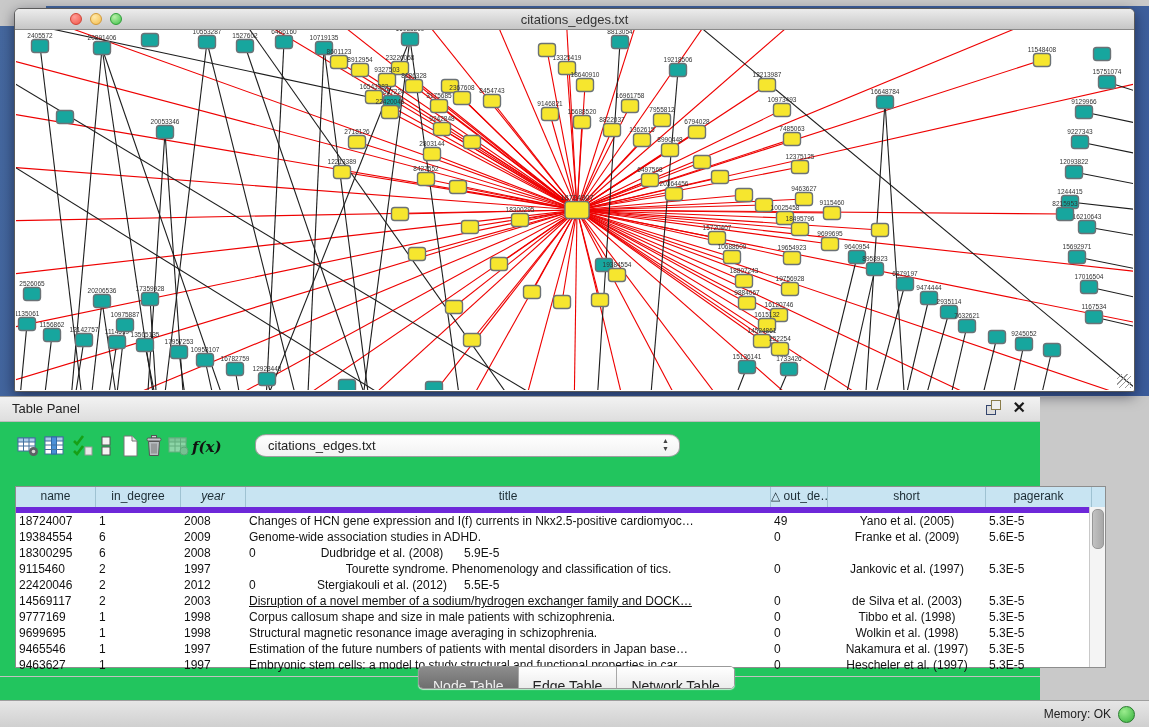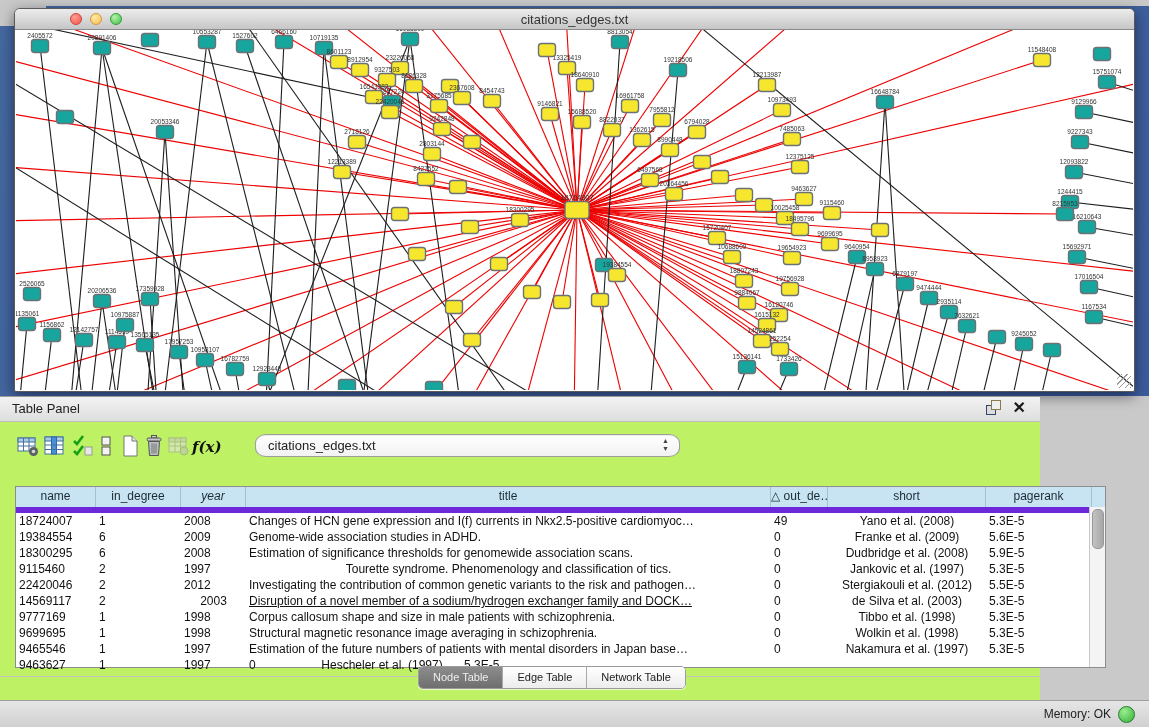--- a/index.html
+++ b/index.html
@@ -20,21 +20,21 @@
   .lights{position:absolute;left:55px;top:4px;display:flex;gap:8px;}
   .light{width:12px;height:12px;border-radius:50%;box-sizing:border-box;}
   .light.red{background:radial-gradient(circle at 35% 30%,#ff9d97,#f25648);border:1px solid #d04437;}
   .light.yel{background:radial-gradient(circle at 35% 30%,#ffe9a8,#f5bd4f);border:1px solid #d29a38;}
   .light.green{background:radial-gradient(circle at 35% 30%,#b8f0a8,#3fc24a);border:1px solid #2f9e39;}
   .canvas{position:absolute;left:1px;top:21px;right:1px;bottom:1px;background:#fff;overflow:hidden;}
   .canvas svg{position:absolute;left:0;top:0;}
   .grip{position:absolute;right:2px;bottom:2px;width:14px;height:14px;
         background:repeating-linear-gradient(135deg,transparent,transparent 3px,#9a9a9a 3px,#9a9a9a 4px);}
   
-  .panel{position:absolute;left:0;top:396px;width:1040px;height:304px;background:#bef264;}
+  .panel{position:absolute;left:0;top:396px;width:1040px;height:304px;background:#22c55e;}
   .panel-header{height:24px;background:linear-gradient(#f2f2f2,#dedede);
                 border-top:1px solid #9a9a9a;border-bottom:1px solid #bdbdbd;position:relative;}
   .panel-title{position:absolute;left:12px;top:4px;font-size:13px;color:#222;}
   .panel-btns{position:absolute;right:14px;top:3px;display:flex;gap:12px;align-items:center;}
   .float-ic{position:relative;width:15px;height:15px;}
   .float-ic .sq1{position:absolute;left:0;top:5px;width:8px;height:8px;border:1.5px solid #34466e;background:#dcdcdc;}
   .float-ic .sq2{position:absolute;left:5px;top:0;width:8px;height:8px;border:1.5px solid #8a7c4a;background:#efefef;}
   .close-x{font-size:16px;font-weight:bold;color:#1a1a1a;line-height:15px;cursor:default;}
   .toolbar{position:absolute;left:0;top:30px;height:40px;width:100%;}
   .tool{position:absolute;top:8px;width:24px;height:24px;}
@@ -55,21 +55,21 @@
       overflow:hidden;text-overflow:ellipsis;padding:0 3px;}
   .vscroll{position:absolute;right:0;top:20px;width:15px;bottom:0;background:#f4f4f4;
            border-left:1px solid #c9c9c9;}
   .vthumb{position:absolute;left:2px;top:2px;width:10px;height:38px;border-radius:5px;
           background:linear-gradient(90deg,#c2c2c2,#a8a8a8);border:1px solid #979797;}
   
   .tabline{position:absolute;left:0;top:280px;width:100%;border-top:1px solid #c2c2c2;}
   .seg{position:absolute;left:418px;top:270px;display:flex;height:21px;
        border:1px solid #9a9a9a;border-radius:5px;overflow:hidden;background:#fff;
        box-shadow:0 1px 1px rgba(255,255,255,.7);}
-  .seg .s{font-size:11px;line-height:20px;padding:0 14px;color:#222;
+  .seg .s{font-size:14px;line-height:20px;padding:9px 14px;color:#222;
           background:linear-gradient(#ffffff,#ececec);border-right:1px solid #a8a8a8;}
   .seg .s:last-child{border-right:none;}
   .seg .s.sel{background:linear-gradient(#8d8d8d,#6e6e6e);color:#efefef;}
   
   .statusbar{position:absolute;left:0;top:700px;width:1149px;height:27px;
              background:linear-gradient(#e6e6e6,#cfcfcf);border-top:1px solid #9e9e9e;}
   .mem{position:absolute;right:38px;top:6px;font-size:12px;color:#222;margin-left:18px;}
   .memdot{position:absolute;right:14px;top:5px;width:15px;height:15px;border-radius:50%;
           background:radial-gradient(circle at 35% 30%,#9bed8e,#35b03c);border:1px solid #267a2c;}
   .icon-svg{width:24px;height:24px;display:block;}
@@ -573,63 +573,61 @@
         <div class="th" style="width: 158px;">short</div>
         <div class="th" style="width: 106px;">pagerank</div>
       </div>
     <div id="tbody">
         <div class="trow">
           <div class="td" style="width: 80px; text-align: left;">18724007</div>
           <div class="td" style="width: 85px; text-align: left;">1</div>
           <div class="td" style="width: 65px; text-align: left;">2008</div>
           <div class="td" style="width: 525px; text-align: left;">Changes of HCN gene expression and I(f) currents in Nkx2.5-positive cardiomyoc…</div>
           <div class="td" style="width: 57px; text-align: left;">49</div>
-          <div class="td" style="width: 158px; text-align: center;">Yano et al. (2008)</div>
+          <div class="td" style="width: 158px; text-align: center;">Yano et al. (2005)</div>
           <div class="td" style="width: 106px; text-align: left;">5.3E-5</div>
         </div>
         <div class="trow">
           <div class="td" style="width: 80px; text-align: left;">19384554</div>
           <div class="td" style="width: 85px; text-align: left;">6</div>
           <div class="td" style="width: 65px; text-align: left;">2009</div>
           <div class="td" style="width: 525px; text-align: left;">Genome-wide association studies in ADHD.</div>
           <div class="td" style="width: 57px; text-align: left;">0</div>
           <div class="td" style="width: 158px; text-align: center;">Franke et al. (2009)</div>
           <div class="td" style="width: 106px; text-align: left;">5.6E-5</div>
         </div>
         <div class="trow">
           <div class="td" style="width: 80px; text-align: left;">18300295</div>
           <div class="td" style="width: 85px; text-align: left;">6</div>
           <div class="td" style="width: 65px; text-align: left;">2008</div>
-          <div class="td" style="width: 525px; text-align: left;">Estimation of significance thresholds for genomewide association scans.</div>
           <div class="td" style="width: 57px; text-align: left;">0</div>
           <div class="td" style="width: 158px; text-align: center;">Dudbridge et al. (2008)</div>
           <div class="td" style="width: 106px; text-align: left;">5.9E-5</div>
         </div>
         <div class="trow">
           <div class="td" style="width: 80px; text-align: left;">9115460</div>
           <div class="td" style="width: 85px; text-align: left;">2</div>
           <div class="td" style="width: 65px; text-align: left;">1997</div>
           <div class="td" style="width: 525px; text-align: center;">Tourette syndrome. Phenomenology and classification of tics.</div>
           <div class="td" style="width: 57px; text-align: left;">0</div>
           <div class="td" style="width: 158px; text-align: center;">Jankovic et al. (1997)</div>
           <div class="td" style="width: 106px; text-align: left;">5.3E-5</div>
         </div>
         <div class="trow">
           <div class="td" style="width: 80px; text-align: left;">22420046</div>
           <div class="td" style="width: 85px; text-align: left;">2</div>
           <div class="td" style="width: 65px; text-align: left;">2012</div>
-          <div class="td" style="width: 525px; text-align: left;">Investigating the contribution of common genetic variants to the risk and pathogen…</div>
           <div class="td" style="width: 57px; text-align: left;">0</div>
           <div class="td" style="width: 158px; text-align: center;">Stergiakouli et al. (2012)</div>
           <div class="td" style="width: 106px; text-align: left;">5.5E-5</div>
         </div>
         <div class="trow">
           <div class="td" style="width: 80px; text-align: left;">14569117</div>
           <div class="td" style="width: 85px; text-align: left;">2</div>
-          <div class="td" style="width: 65px; text-align: center;">2003</div>
+          <div class="td" style="width: 65px; text-align: left;">2003</div>
           <div class="td" style="width: 525px; text-align: left; text-decoration: underline;">Disruption of a novel member of a sodium/hydrogen exchanger family and DOCK…</div>
           <div class="td" style="width: 57px; text-align: left;">0</div>
           <div class="td" style="width: 158px; text-align: center;">de Silva et al. (2003)</div>
           <div class="td" style="width: 106px; text-align: left;">5.3E-5</div>
         </div>
         <div class="trow">
           <div class="td" style="width: 80px; text-align: left;">9777169</div>
           <div class="td" style="width: 85px; text-align: left;">1</div>
           <div class="td" style="width: 65px; text-align: left;">1998</div>
           <div class="td" style="width: 525px; text-align: left;">Corpus callosum shape and size in male patients with schizophrenia.</div>
@@ -652,20 +650,21 @@
           <div class="td" style="width: 65px; text-align: left;">1997</div>
           <div class="td" style="width: 525px; text-align: left;">Estimation of the future numbers of patients with mental disorders in Japan base…</div>
           <div class="td" style="width: 57px; text-align: left;">0</div>
           <div class="td" style="width: 158px; text-align: center;">Nakamura et al. (1997)</div>
           <div class="td" style="width: 106px; text-align: left;">5.3E-5</div>
         </div>
         <div class="trow">
           <div class="td" style="width: 80px; text-align: left;">9463627</div>
           <div class="td" style="width: 85px; text-align: left;">1</div>
           <div class="td" style="width: 65px; text-align: left;">1997</div>
+          <div class="td" style="width: 525px; text-align: left;">Embryonic stem cells: a model to study structural and functional properties in car…</div>
           <div class="td" style="width: 57px; text-align: left;">0</div>
           <div class="td" style="width: 158px; text-align: center;">Hescheler et al. (1997)</div>
           <div class="td" style="width: 106px; text-align: left;">5.3E-5</div>
         </div>
       </div>
     <div class="vscroll">
         <div class="vthumb"></div>
       </div>
   </div>
 

